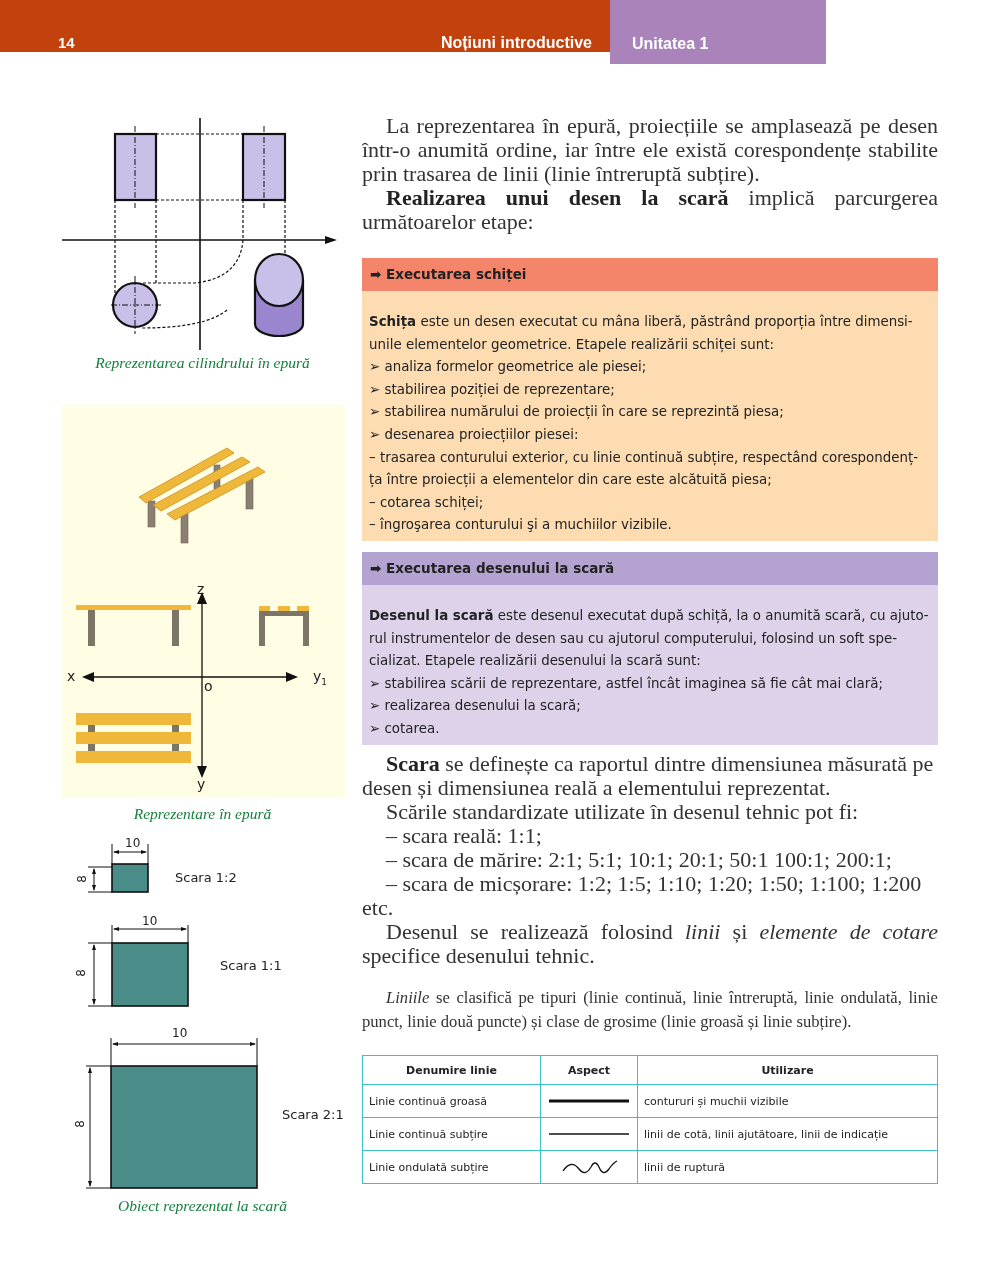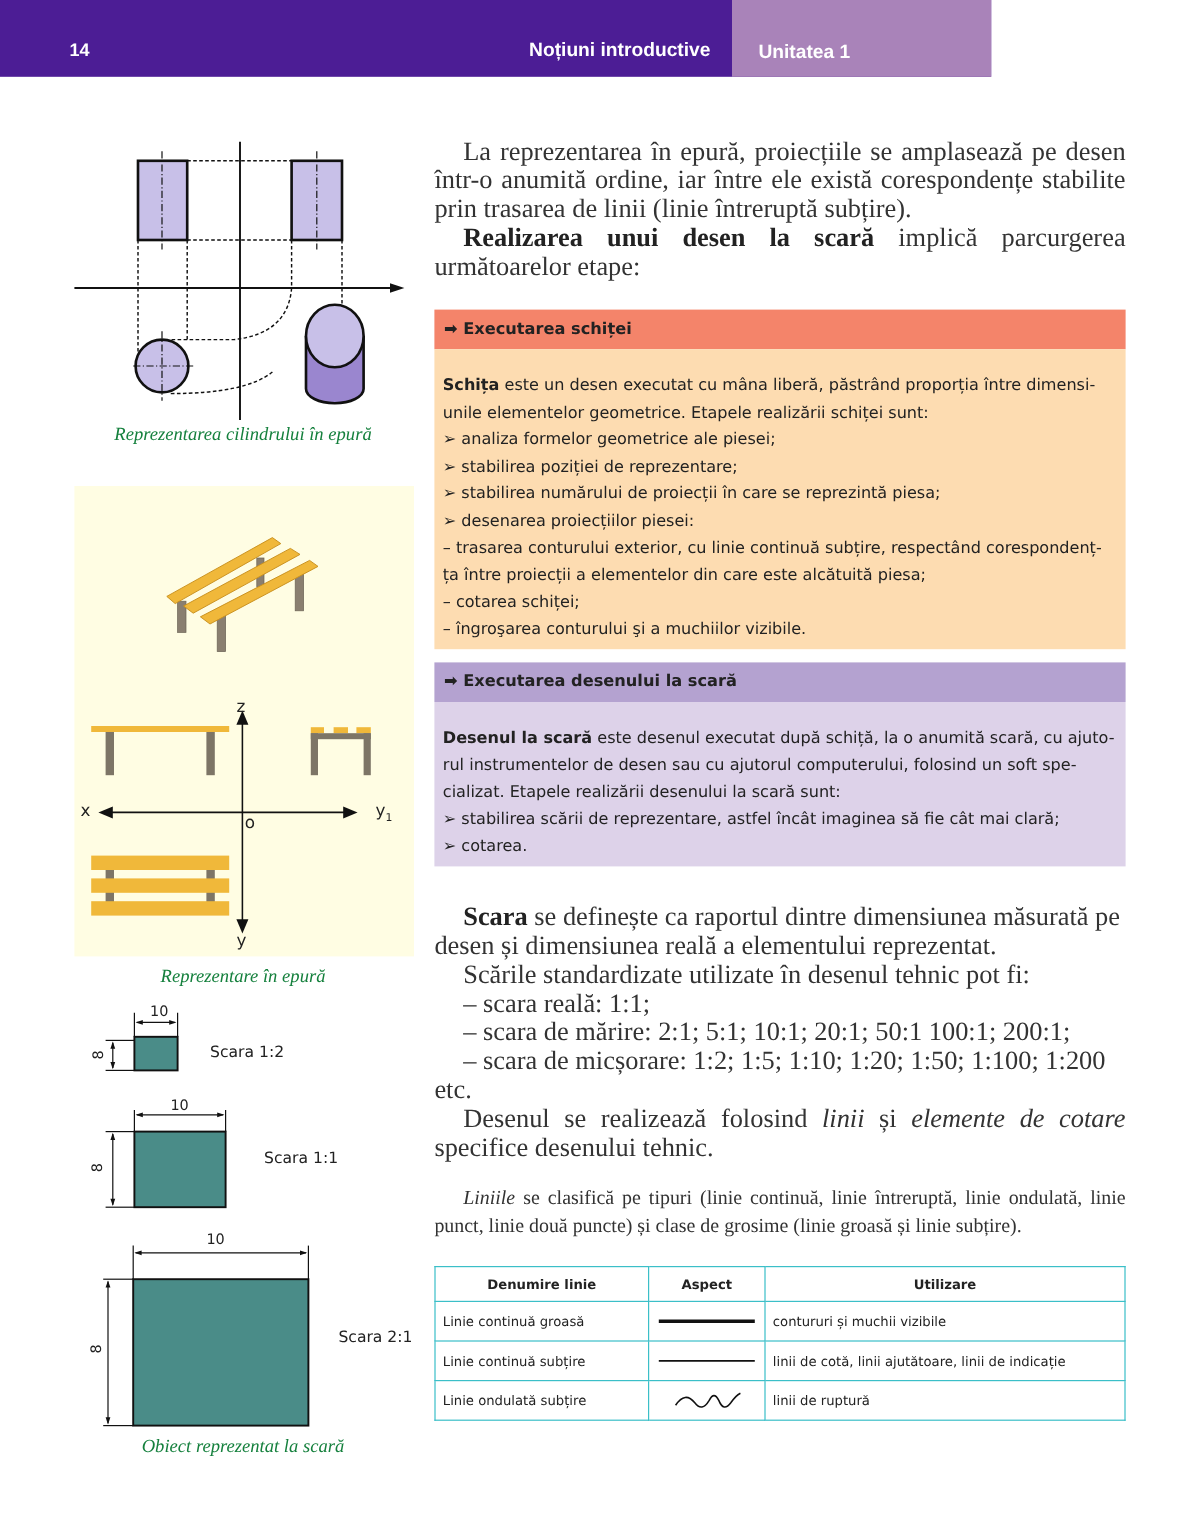--- a/index.html
+++ b/index.html
@@ -1,17 +1,17 @@
 <!DOCTYPE html>
 <html><head>
 <meta charset="utf-8">
 <style>
   html,body{margin:0;padding:0;background:#fff;}
   body{width:1000px;height:1268px;position:relative;overflow:hidden;font-family:"DejaVu Serif",serif;color:#2a2a2a;}
-  .header{position:absolute;left:0;top:0;width:826px;height:64px;background:#4c1d95;}
+  .header{position:absolute;left:0;top:0;width:826px;height:52px;background:#c2410c;}
   .header .unit{position:absolute;left:610px;top:0;width:216px;height:64px;background:#a983b9;}
   .pg{position:absolute;left:58px;top:34px;color:#fff;font:bold 15px "Liberation Sans",sans-serif;}
   .sect{position:absolute;right:234px;top:34px;color:#fff;font:bold 16px "Liberation Sans",sans-serif;}
   .unit-lbl{position:absolute;left:632px;top:35px;color:#fff;font:bold 16px "Liberation Sans",sans-serif;}
 
   .serif-p{position:absolute;left:362px;width:576px;font-family:"Liberation Serif",serif;font-size:22px;line-height:24px;color:#333;margin:0;}
   .serif-p .ind{display:inline-block;width:24px;}
   .serif-p b{color:#222;}
 
   .box{position:absolute;left:362px;width:576px;font-family:"DejaVu Sans",sans-serif;font-size:13.4px;line-height:22.6px;color:#222;}
@@ -197,20 +197,21 @@
   </div>
 </div>
 
 <div class="box box2" style="top:552px;">
   <div class="hd">➡ Executarea desenului la scară</div>
   <div class="bd">
     <div><b>Desenul la scară</b><span> este desenul executat după schiță, la o anumită scară, cu ajuto-</span></div>
     <div>rul instrumentelor de desen sau cu ajutorul computerului, folosind un soft spe-</div>
     <div>cializat. Etapele realizării desenului la scară sunt:</div>
     <div>➢ stabilirea scării de reprezentare, astfel încât imaginea să fie cât mai clară;</div>
+    <div>➢ realizarea desenului la scară;</div>
     <div>➢ cotarea.</div>
   </div>
 </div>
 
 <p class="serif-p" style="top:752px;"><span class="ind"></span><b>Scara</b><span> se definește ca raportul dintre dimensiunea măsurată pe desen și dimensiunea reală a elementului reprezentat.</span></p>
 <p class="serif-p" style="top:800px;">
   <span class="ind"></span><span>Scările standardizate utilizate în desenul tehnic pot fi:</span><br>
   <span class="ind"></span><span>– scara reală: 1:1;</span><br>
   <span class="ind"></span><span>– scara de mărire: 2:1; 5:1; 10:1; 20:1; 50:1 100:1; 200:1;</span><br>
   <span class="ind"></span><span>– scara de micșorare: 1:2; 1:5; 1:10; 1:20; 1:50; 1:100; 1:200 etc.</span>

